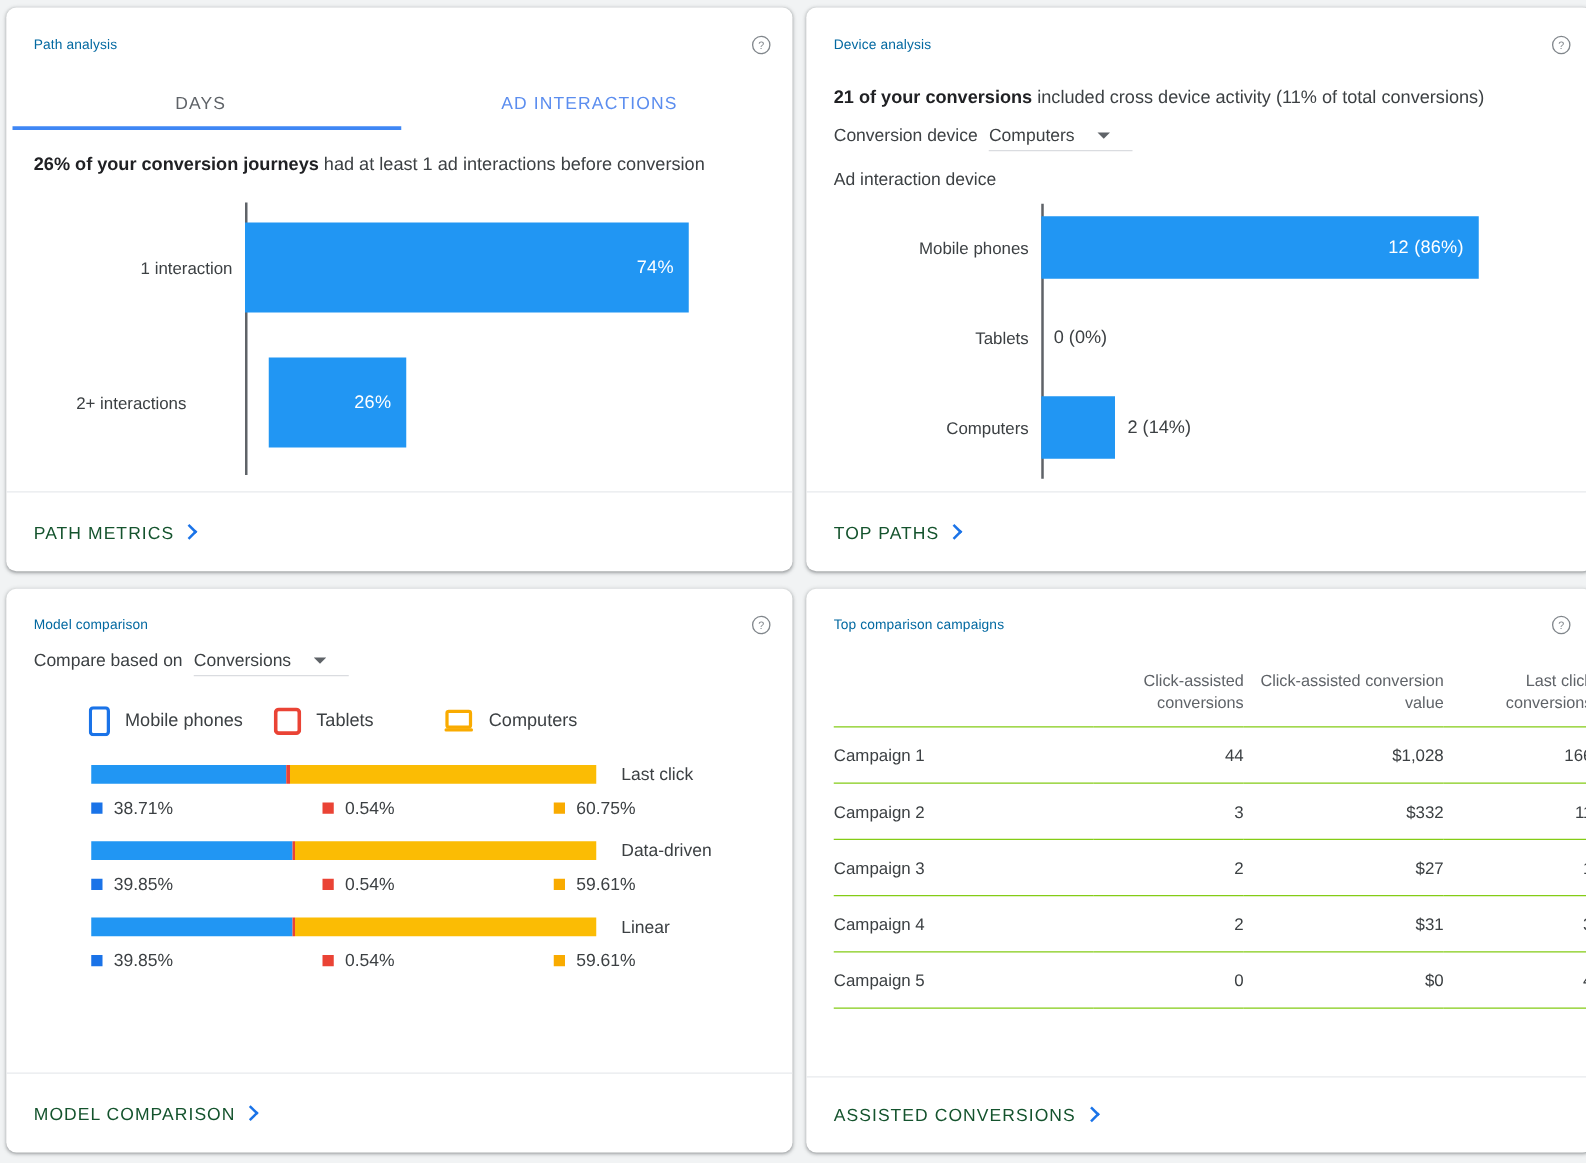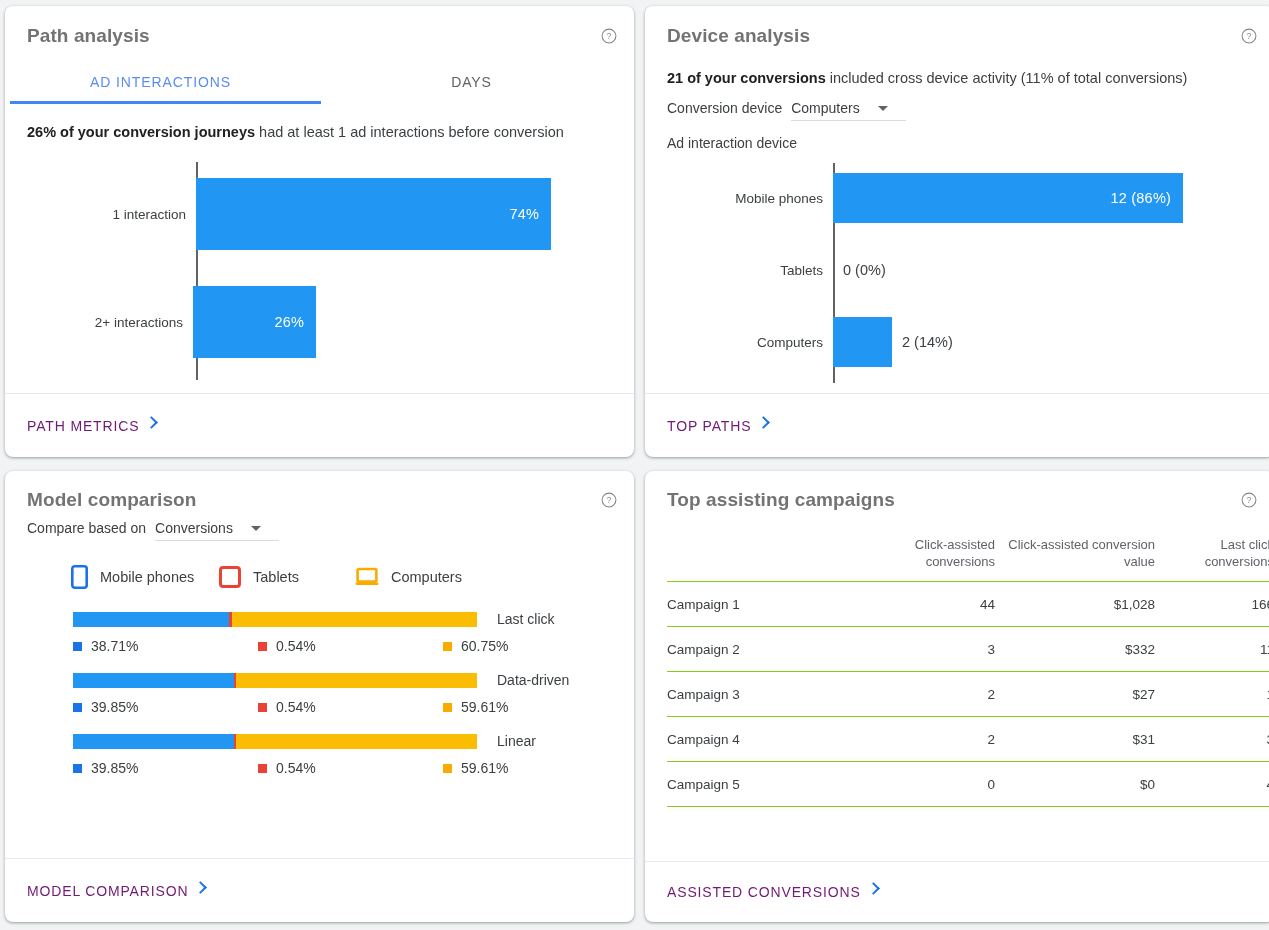--- a/index.html
+++ b/index.html
@@ -27,39 +27,39 @@
     overflow: hidden;
     position: relative;
   }
   .card-body { flex: 1 1 auto; position: relative; }
   .card-head {
     display: flex; align-items: flex-start;
     justify-content: space-between;
     padding: 20px 16px 0 22px;
   }
   .card-title {
-    font-size: 19px;
-    color: #737373;
-    font-weight: 700;
+    font-size: 11px;
+    color: #0369a1;
+    font-weight: 400;
     letter-spacing: .1px;
     line-height: 20px;
   }
   .help-icon { width: 18px; height: 18px; flex: 0 0 18px; margin-top: 1px; cursor: pointer; }
   .card-footer {
     border-top: 1px solid #e8eaed;
     height: 64px;
     display: flex; align-items: center;
     padding-left: 22px;
   }
   .footer-link {
-    color: #701a75;
+    color: #14532d;
     font-size: 14px;
     letter-spacing: .85px;
     font-weight: 500;
-    display: inline-flex; gap: 8px;
+    display: inline-flex; align-items: center; gap: 8px;
     cursor: pointer;
     text-transform: uppercase;
   }
   .chev { display: inline-block; width: 9px; height: 9px;
     border-right: 2.2px solid #1a73e8; border-top: 2.2px solid #1a73e8;
     transform: rotate(45deg); }
 
   
   .tabs { display: flex; margin-top: 14px; position: relative; }
   .tab {
@@ -141,42 +141,42 @@
     <div class="card-body">
       <div class="card-head">
         <div class="card-title">Path analysis</div>
         <svg class="help-icon" viewBox="0 0 24 24">
           <circle cx="12" cy="12" r="9.2" fill="none" stroke="#80868b" stroke-width="1.4"></circle>
           <text x="12" y="16.4" font-size="11.5" fill="#80868b" text-anchor="middle" font-family="Liberation Sans, sans-serif">?</text>
         </svg>
       </div>
 
       <div class="tabs">
+        <div class="tab">DAYS</div>
         <div class="tab active">AD INTERACTIONS</div>
-        <div class="tab">DAYS</div>
         <div class="tab-underline"></div>
       </div>
 
       <div class="subtitle">
         <b>26% of your conversion journeys</b><span> had at least 1 ad interactions before conversion</span>
       </div>
 
       <div class="hbar-chart">
         <div class="axis-line" style="left:191px;top:6px;height:218px;"></div>
 
         <div class="hrow" style="top:22px;left:0;width:580px;height:72px;">
           <div class="hlabel" style="width:191px;">1 interaction</div>
           <div class="hbar" style="width:355px;height:72px;">
             <span class="val">74%</span>
           </div>
         </div>
 
         <div class="hrow" style="top:130px;left:0;width:580px;height:72px;">
-          <div class="hlabel" style="width:188px;">2+ interactions</div>
-          <div class="hbar" style="width:123px;height:72px;">
+          <div class="hlabel" style="width:210px;text-align:center;">2+ interactions</div>
+          <div class="hbar" style="width:110px;height:72px;">
             <span class="val">26%</span>
           </div>
         </div>
       </div>
     </div>
 
     <div class="card-footer">
       <span class="footer-link">
         <span>PATH METRICS</span>
         <i class="chev"></i>
@@ -370,21 +370,21 @@
       <span class="footer-link">
         <span>MODEL COMPARISON</span>
         <i class="chev"></i>
       </span>
     </div>
   </div>
 
   <div class="card">
     <div class="card-body">
       <div class="card-head" style="padding-top:19px;">
-        <div class="card-title">Top assisting campaigns</div>
+        <div class="card-title">Top comparison campaigns</div>
         <svg class="help-icon" viewBox="0 0 24 24">
           <circle cx="12" cy="12" r="9.2" fill="none" stroke="#80868b" stroke-width="1.4"></circle>
           <text x="12" y="16.4" font-size="11.5" fill="#80868b" text-anchor="middle" font-family="Liberation Sans, sans-serif">?</text>
         </svg>
       </div>
 
       <div class="table-wrap">
         <table class="camp">
           <colgroup>
             <col style="width:208px">

